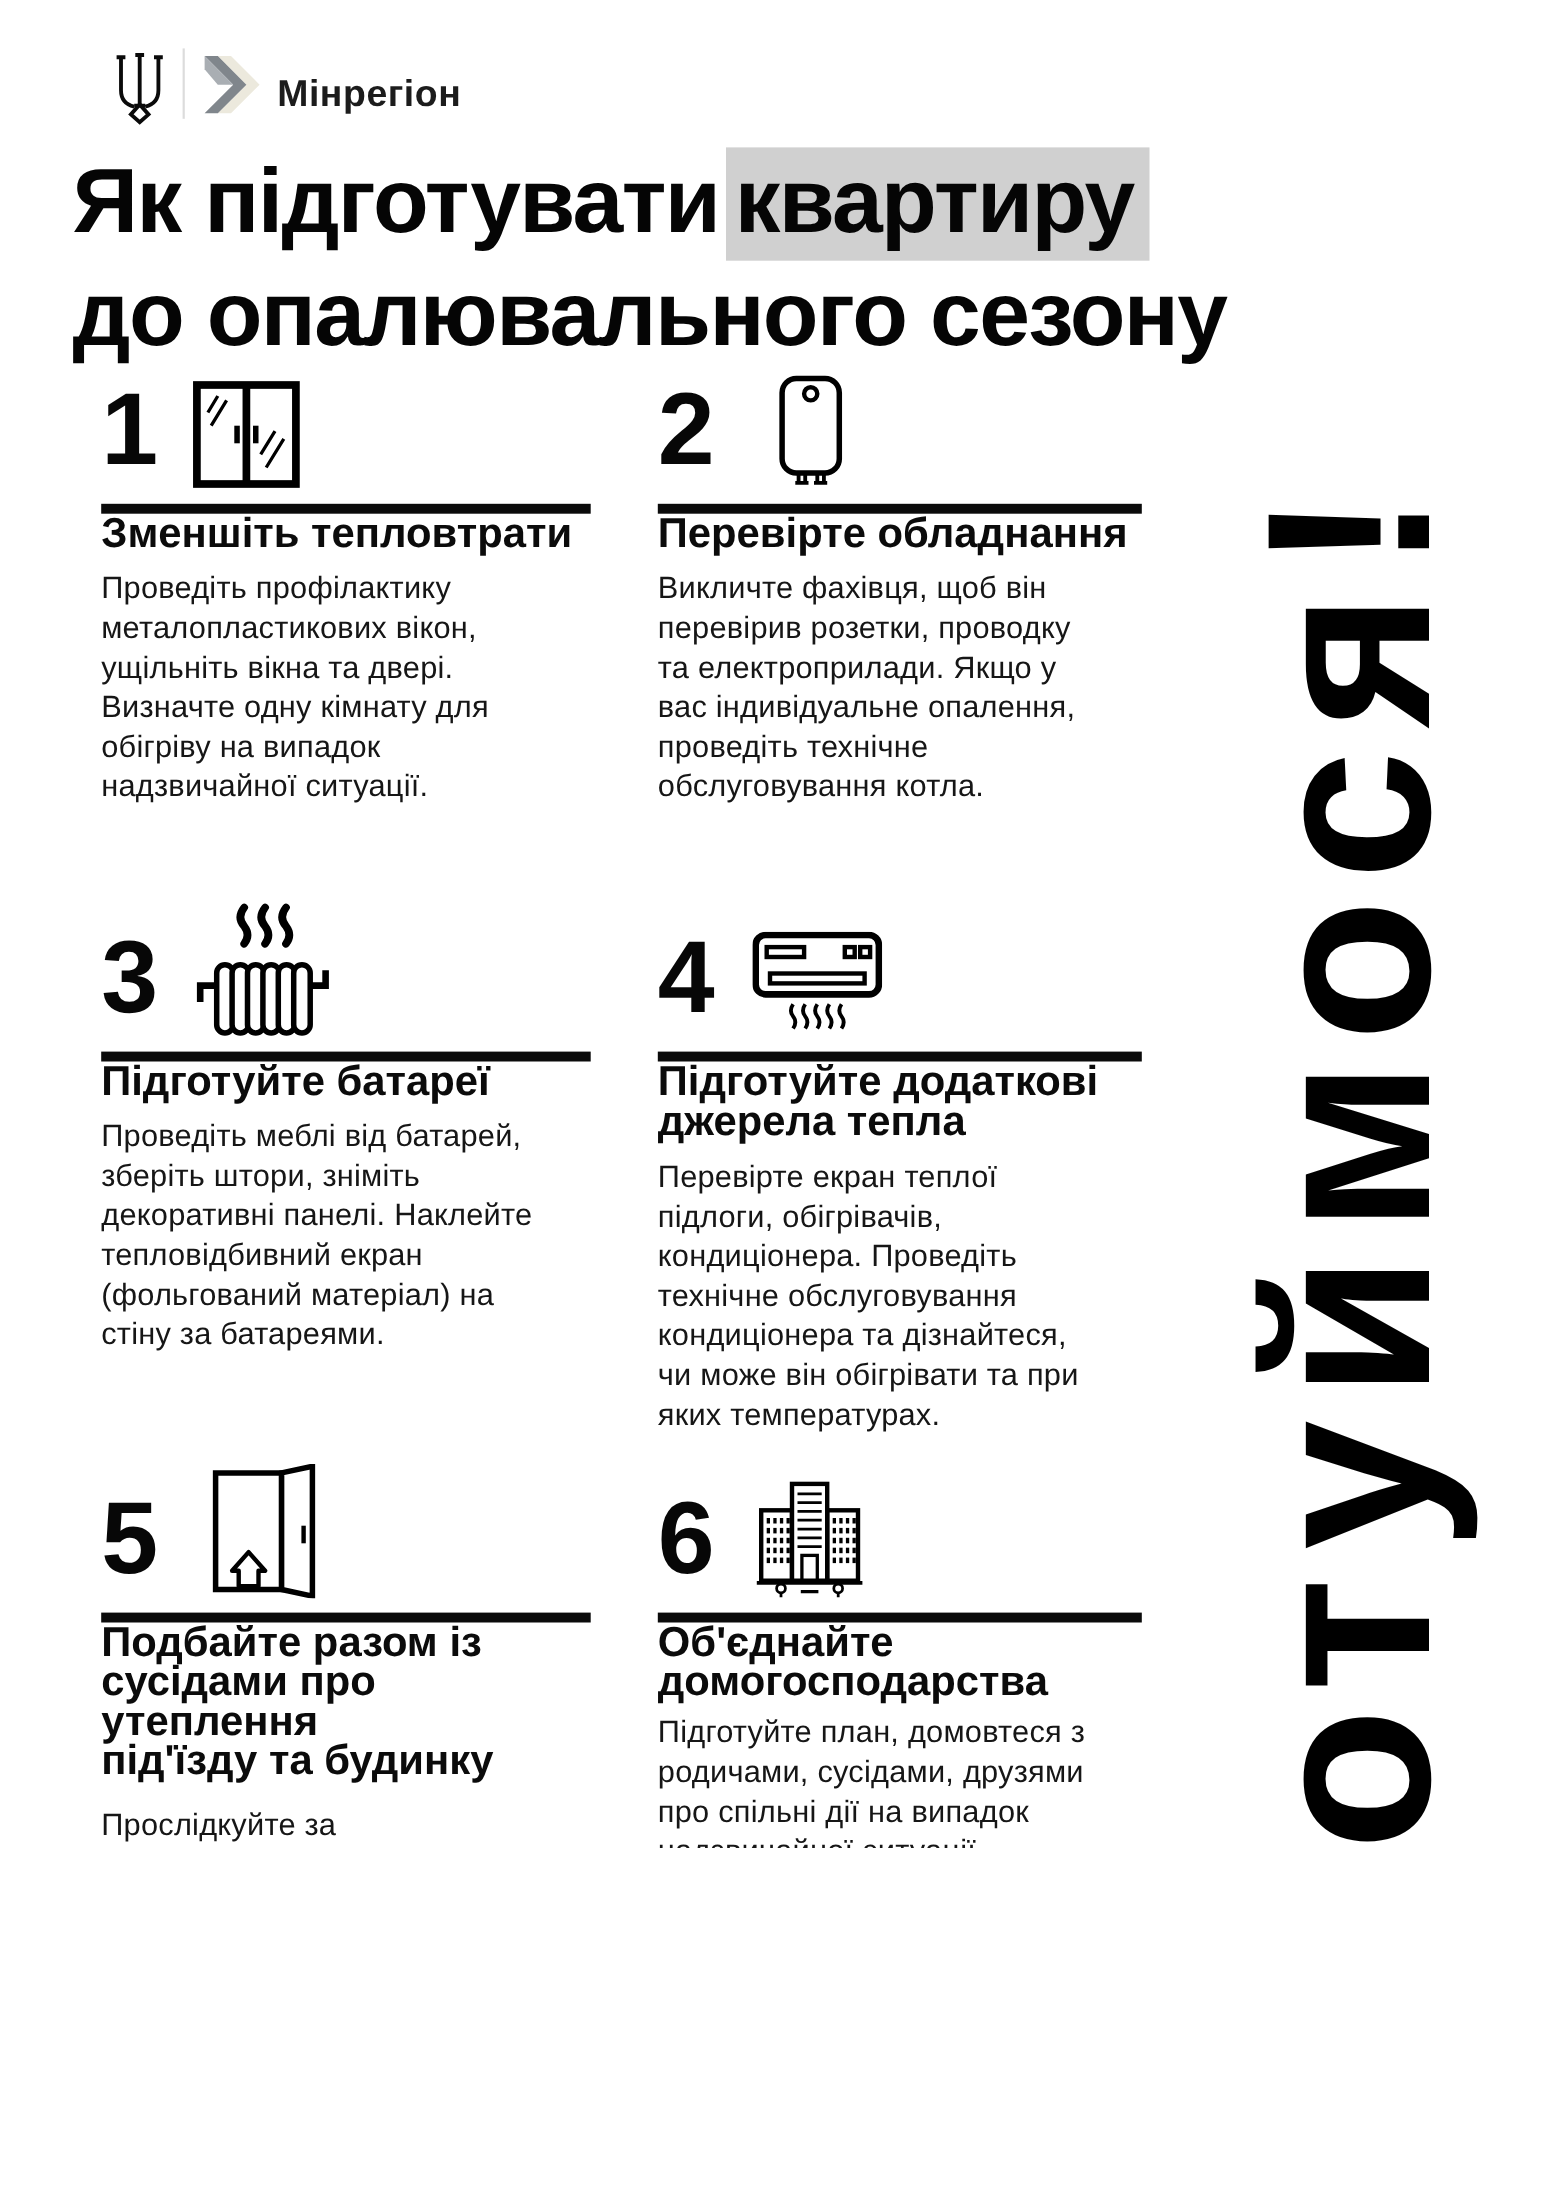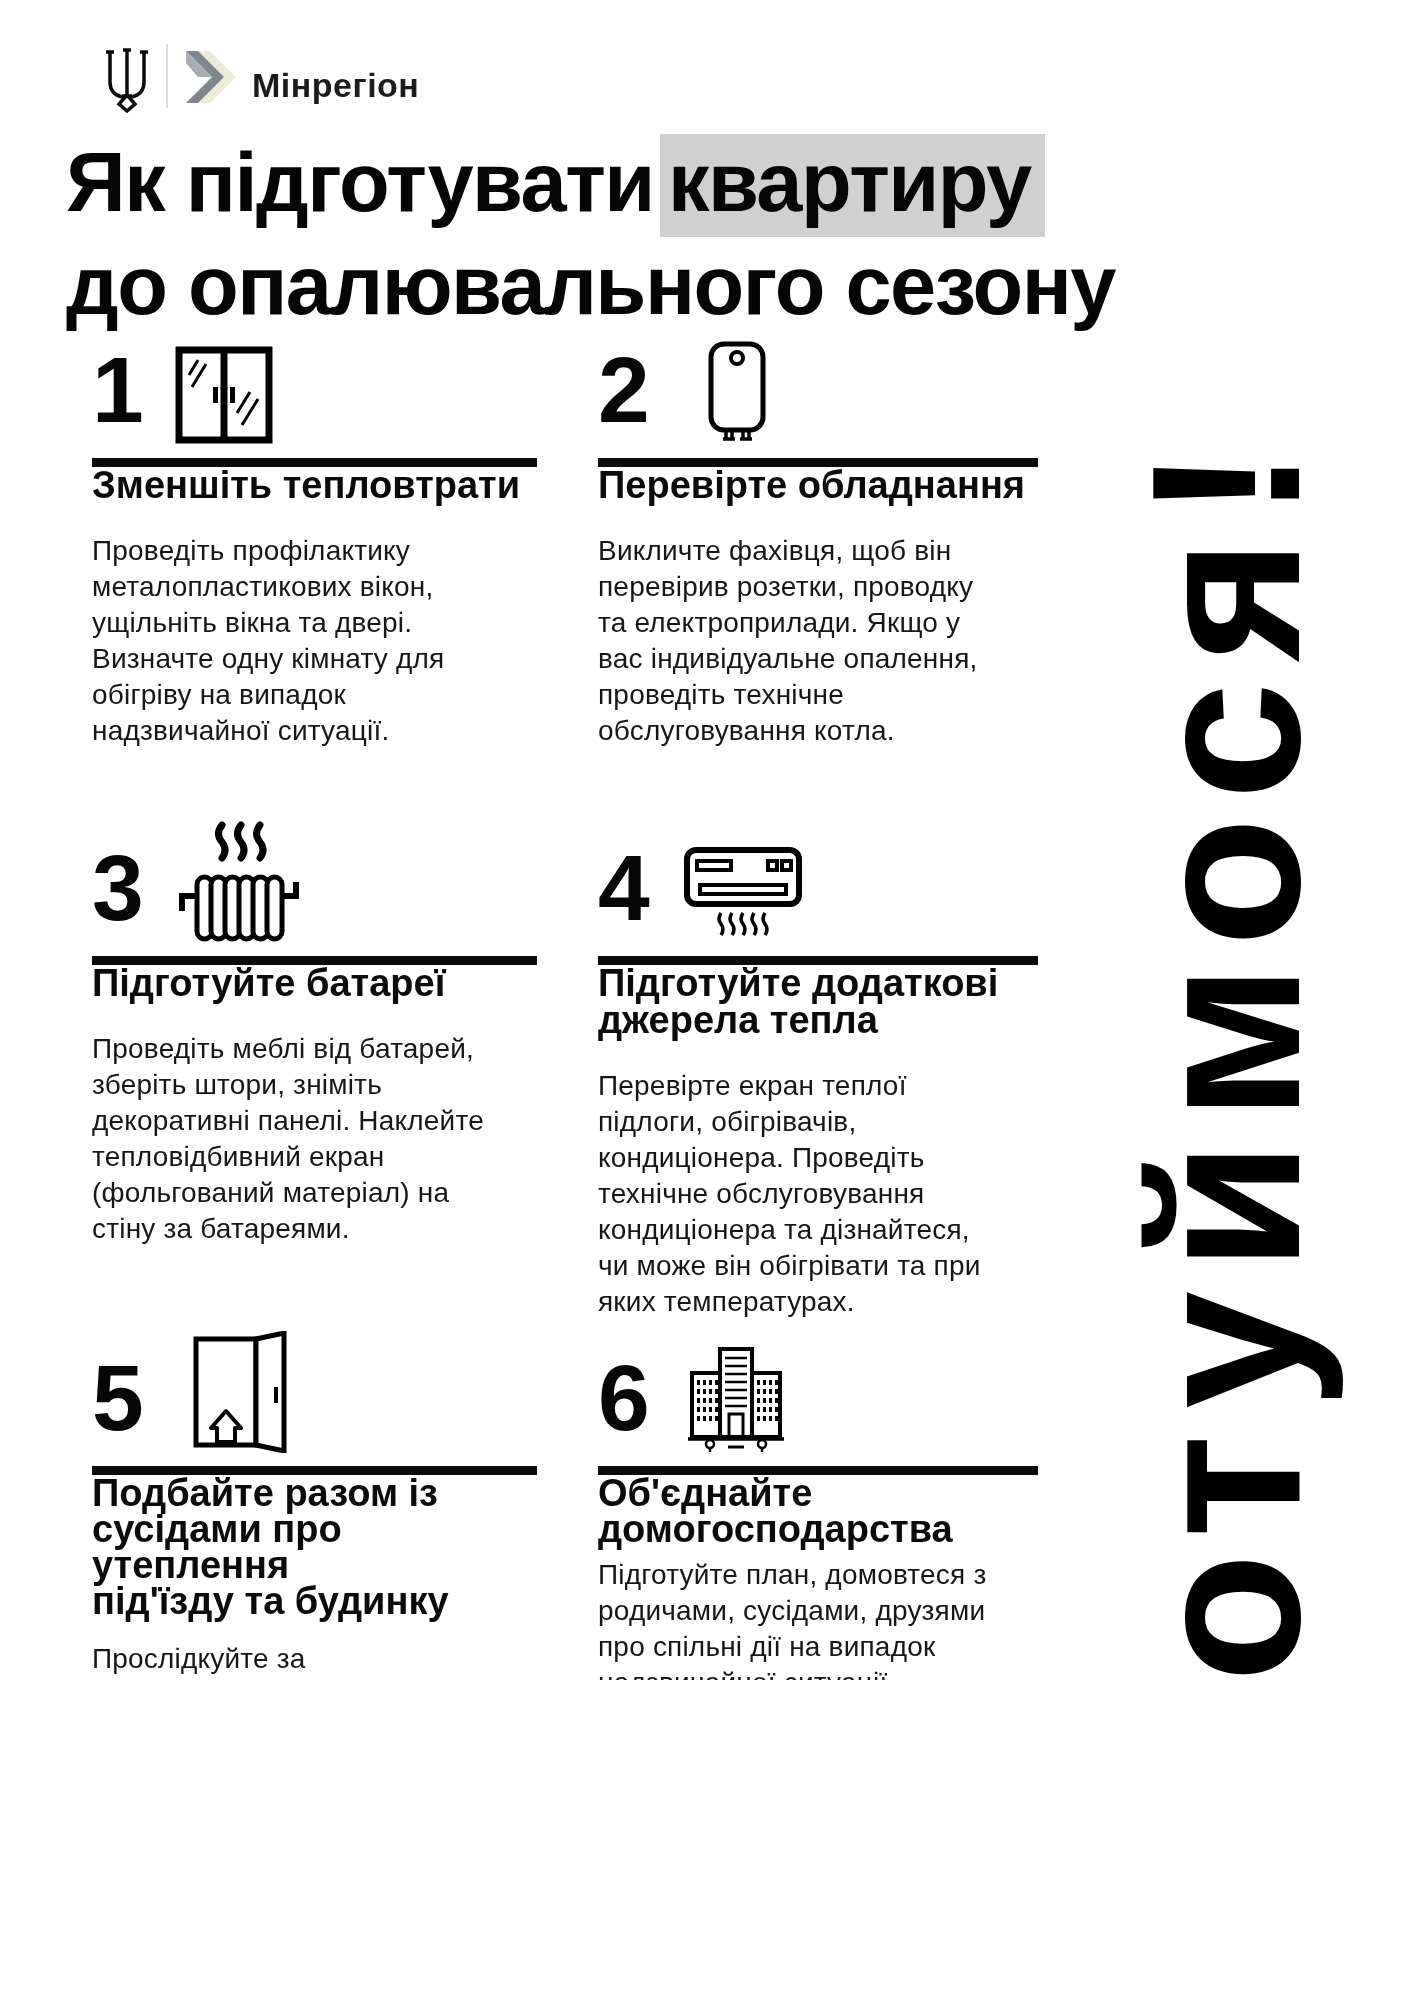--- a/index.html
+++ b/index.html
@@ -23,21 +23,21 @@
   .sec-left{left:92px;width:445px;}
   .sec-right{left:598px;width:440px;}
   .icon-row{display:flex;align-items:flex-end;}
   .row-a .icon-row{height:105px;}
   .row-b .icon-row{height:123px;}
   .row-c .icon-row{height:123px;}
   .num{font-size:93px;line-height:70px;font-weight:700;margin-bottom:20px;color:#070707;}
   .sec-icon{margin-left:30px;}
   .rule{height:9px;background:#0b0b0b;margin-top:13px;}
   .heading{font-size:38px;line-height:37px;font-weight:700;color:#0b0b0b;white-space:pre-line;}
-  .bodytext{margin-top:29px;font-size:28px;line-height:36px;color:#161616;white-space:pre-line;letter-spacing:.2px;}
+  .bodytext{margin-top:13px;font-size:28px;line-height:36px;color:#161616;white-space:pre-line;letter-spacing:.2px;}
 
   
   .side-word{position:absolute;left:1150px;top:1812px;width:1382px;height:158px;
              transform:rotate(-90deg);transform-origin:0 0;
              font-size:212px;font-weight:700;letter-spacing:20px;line-height:152px;
              white-space:nowrap;color:#000;}
 
   .hashtag{position:absolute;left:851px;top:1900px;font-size:56px;font-weight:700;color:#050505;}
   .footer-line{position:absolute;left:86px;top:1876px;font-size:90px;font-weight:700;
                letter-spacing:-1px;color:#050505;white-space:nowrap;}

